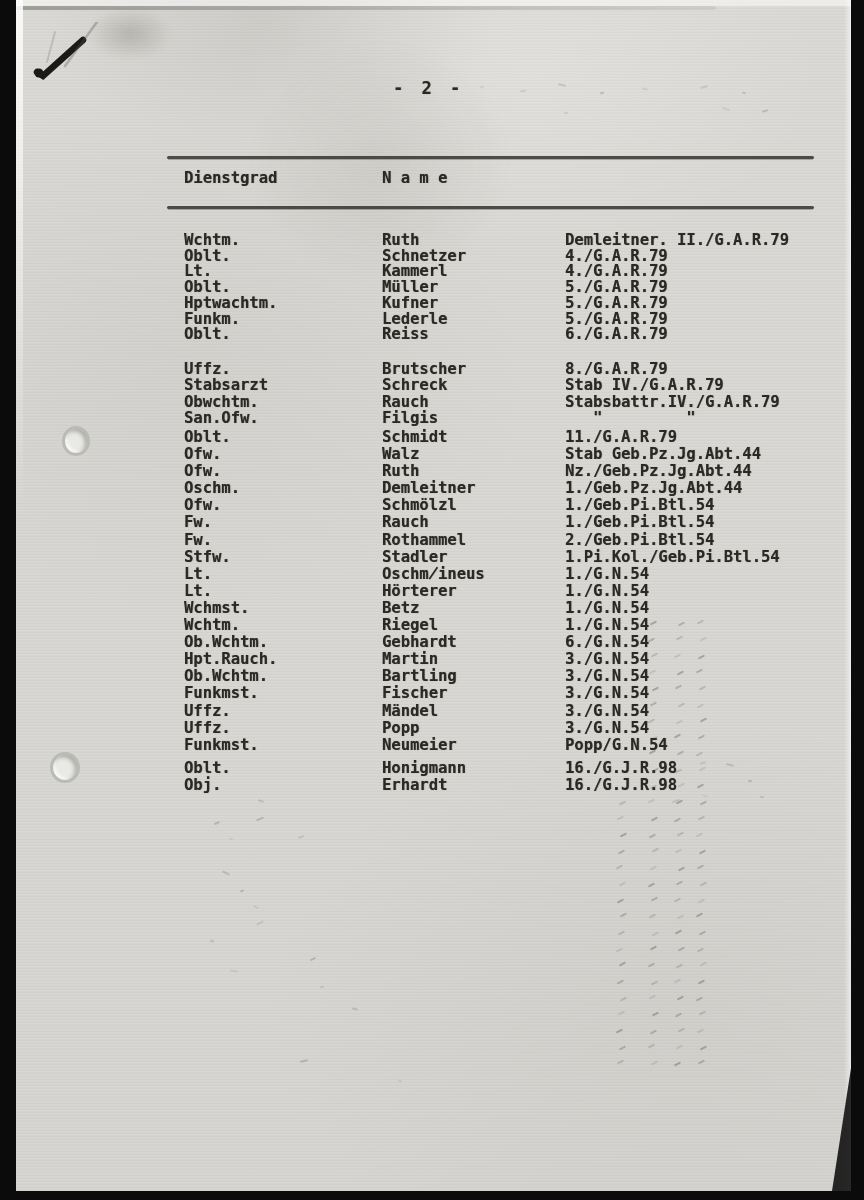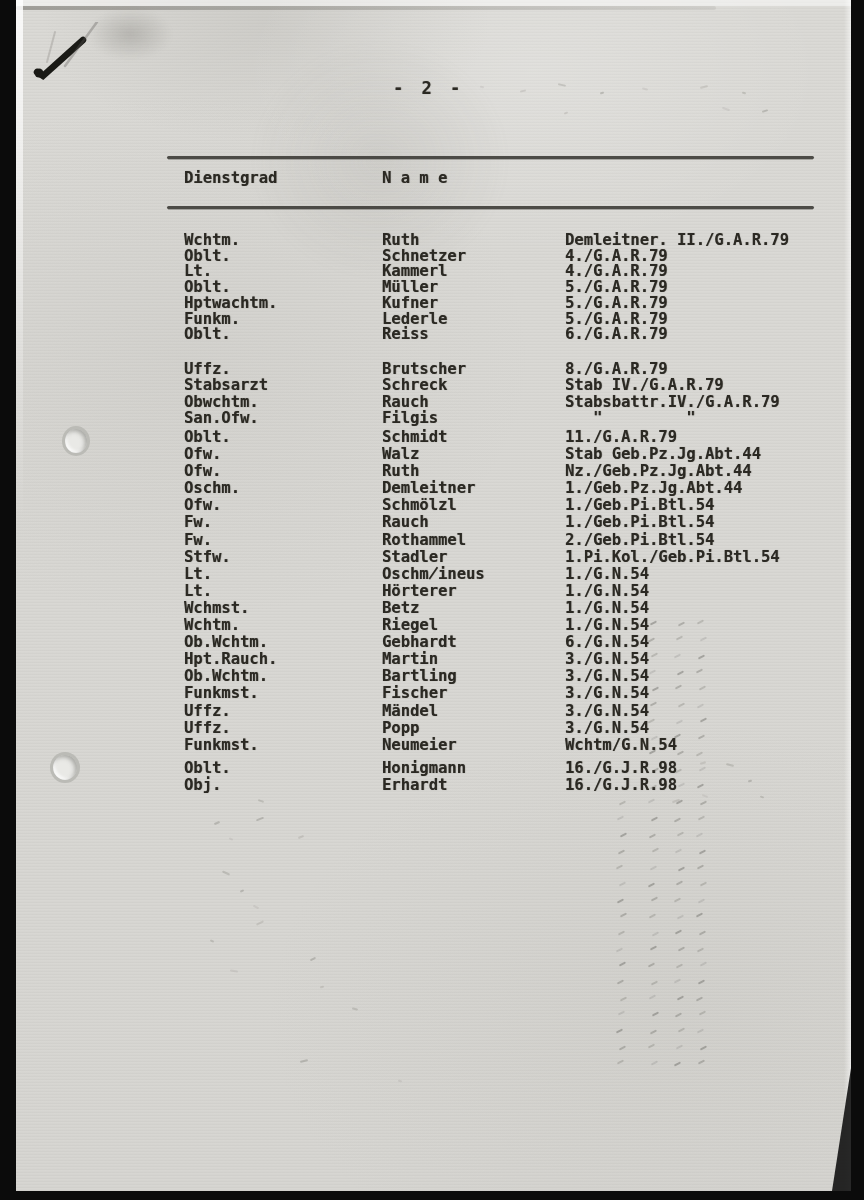--- a/index.html
+++ b/index.html
@@ -131,21 +131,21 @@
       <div class="row"><span class="c1">Lt.</span><span class="c2">Oschm̸ineus</span><span class="c3">1./G.N.54</span></div>
       <div class="row"><span class="c1">Lt.</span><span class="c2">Hörterer</span><span class="c3">1./G.N.54</span></div>
       <div class="row"><span class="c1">Wchmst.</span><span class="c2">Betz</span><span class="c3">1./G.N.54</span></div>
       <div class="row"><span class="c1">Wchtm.</span><span class="c2">Riegel</span><span class="c3">1./G.N.54</span></div>
       <div class="row"><span class="c1">Ob.Wchtm.</span><span class="c2">Gebhardt</span><span class="c3">6./G.N.54</span></div>
       <div class="row"><span class="c1">Hpt.Rauch.</span><span class="c2">Martin</span><span class="c3">3./G.N.54</span></div>
       <div class="row"><span class="c1">Ob.Wchtm.</span><span class="c2">Bartling</span><span class="c3">3./G.N.54</span></div>
       <div class="row"><span class="c1">Funkmst.</span><span class="c2">Fischer</span><span class="c3">3./G.N.54</span></div>
       <div class="row"><span class="c1">Uffz.</span><span class="c2">Mändel</span><span class="c3">3./G.N.54</span></div>
       <div class="row"><span class="c1">Uffz.</span><span class="c2">Popp</span><span class="c3">3./G.N.54</span></div>
-      <div class="row"><span class="c1">Funkmst.</span><span class="c2">Neumeier</span><span class="c3">Wchtm/G.N.54</span></div>
+      <div class="row"><span class="c1">Funkmst.</span><span class="c2">Neumeier</span><span class="c3">Popp/G.N.54</span></div>
     </div>
   <div id="g4" class="rowgroup tw">
       <div class="row"><span class="c1">Oblt.</span><span class="c2">Honigmann</span><span class="c3">16./G.J.R.98</span></div>
       <div class="row"><span class="c1">Obj.</span><span class="c2">Erhardt</span><span class="c3">16./G.J.R.98</span></div>
     </div>
 
   <div id="edge-left" class="edge"></div>
   <div id="edge-right" class="edge"></div>
   <div id="edge-bottom" class="edge"></div>
   <div id="corner-fold"></div>

